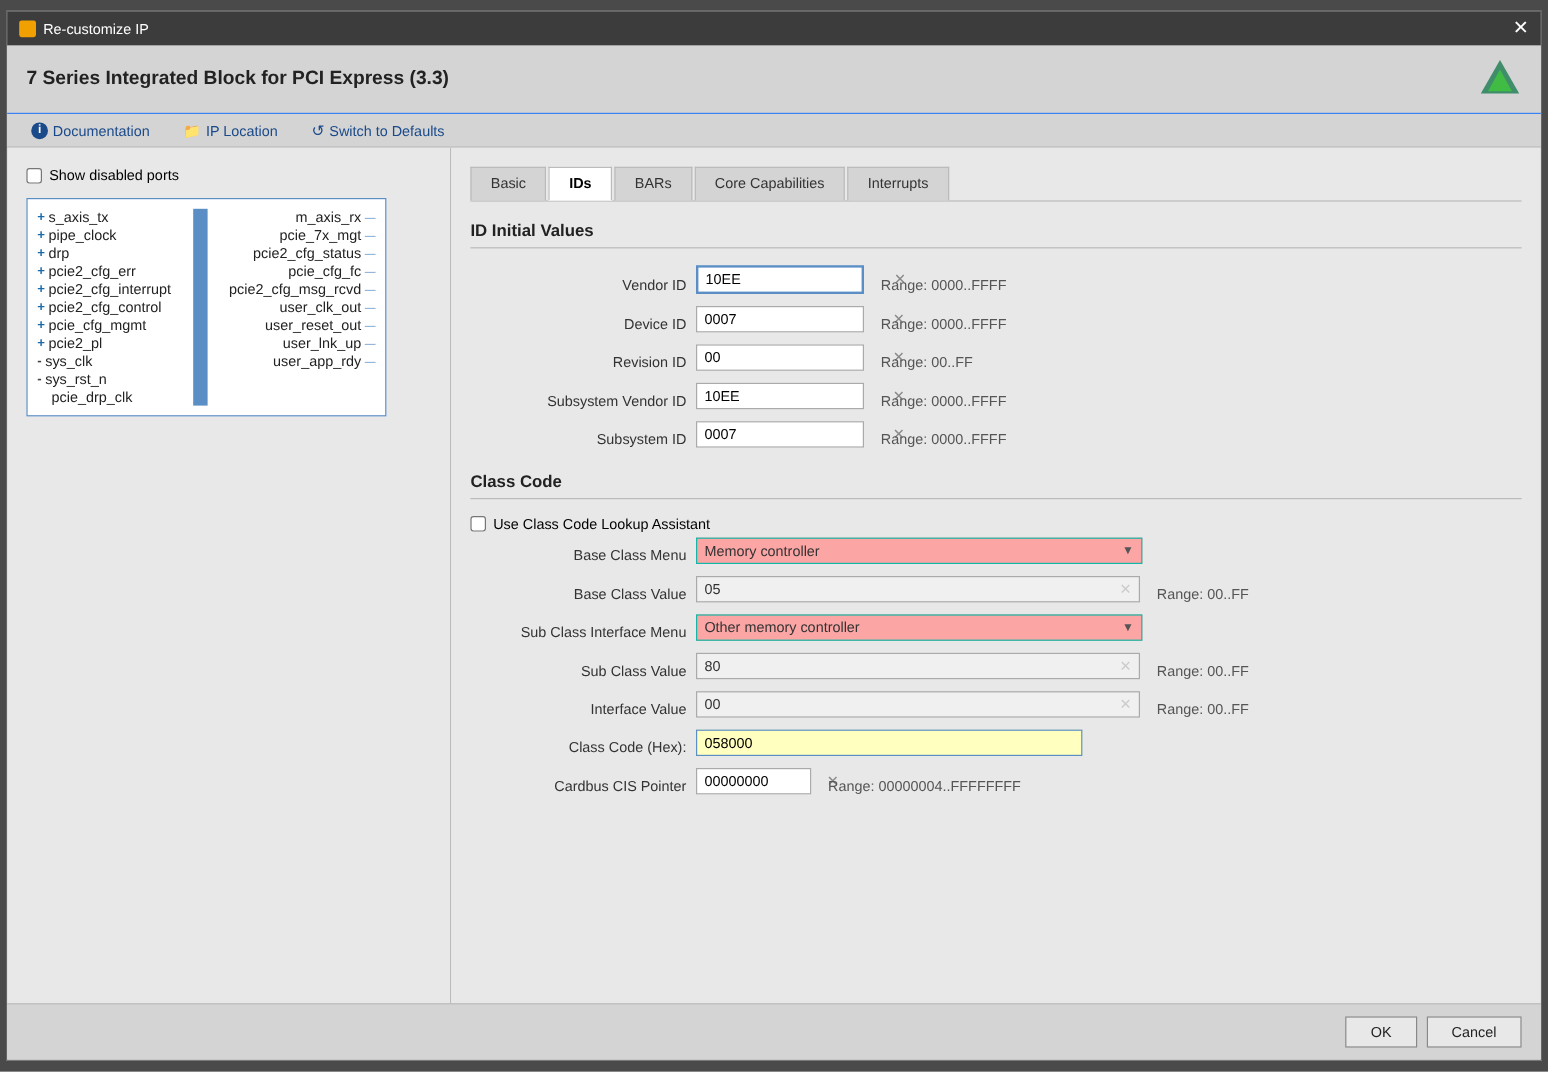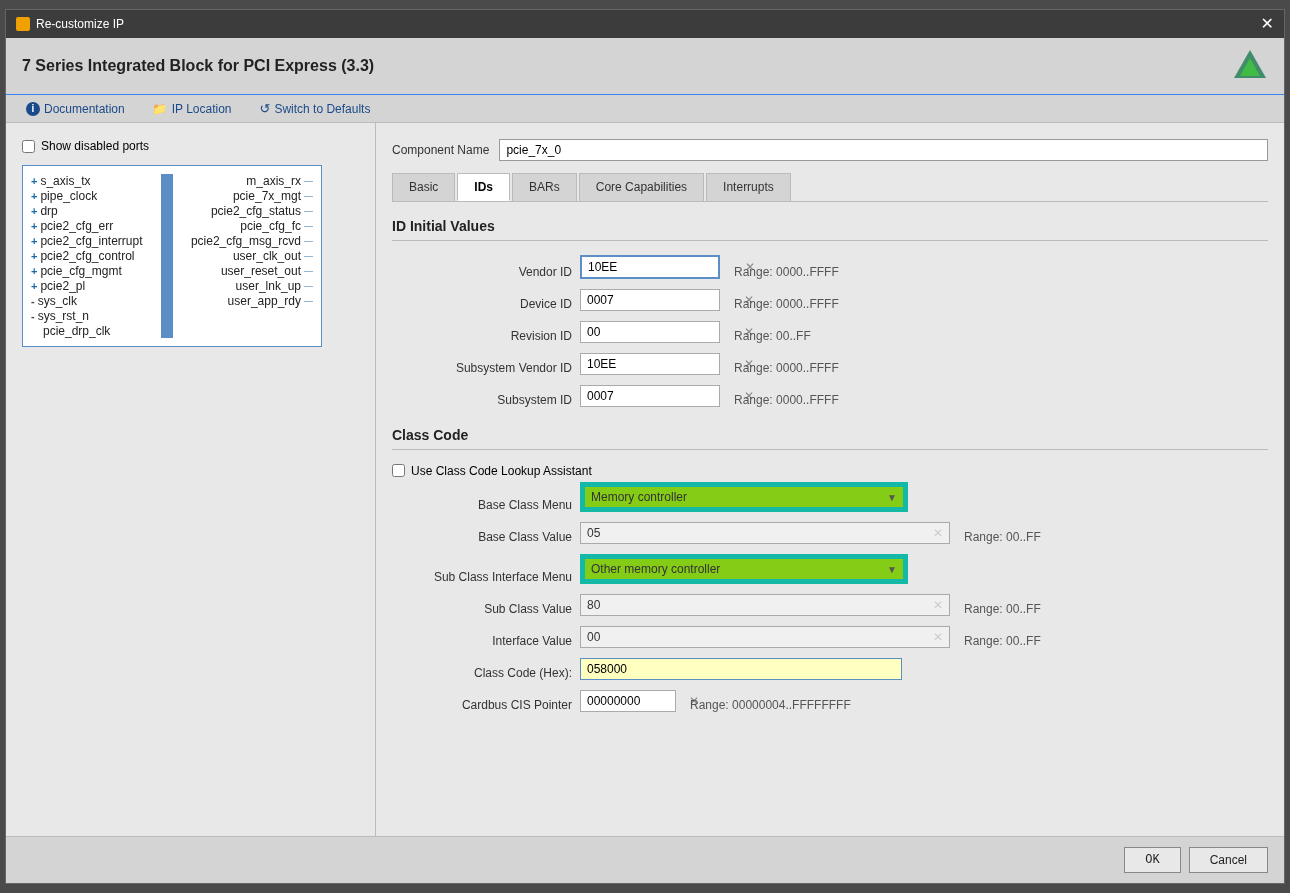--- a/index.html
+++ b/index.html
@@ -32,29 +32,29 @@
     .tab { padding: 6px 16px; border: 1px solid #bbb; border-bottom: none; background: #d4d4d4; cursor: pointer; margin-right: 2px; color: #333; font-size: 12px; }
     .tab.active { background: #ffffff; border-bottom: 1px solid white; z-index: 1; color: #000; font-weight: bold; }
     .section-title { font-size: 14px; font-weight: bold; color: #222; border-bottom: 1px solid #bbb; padding-bottom: 6px; margin-bottom: 14px; }
     .form-row { display: flex; align-items: flex-end; margin-bottom: 10px; gap: 8px; }
     .form-label { width: 180px; text-align: right; color: #333; flex-shrink: 0; font-size: 12px; }
     .form-input { width: 140px; border: 1px solid #aaa; padding: 3px 6px; background: white; font-size: 12px; display: flex; align-items: center; }
     .form-input.active-input { border: 2px solid #5a8ec5; background: white; }
     .form-input-inner { flex: 1; border: none; outline: none; font-size: 12px; background: transparent; }
     .clear-btn { color: #888; cursor: pointer; font-size: 12px; margin-left: 2px; }
     .range-text { color: #555; font-size: 12px; margin-left: 6px; }
-    .dropdown-container { width: 328px; border: 5px solid #14b8a6; background: #84cc16; display: flex; align-items: center; padding: 3px 6px; cursor: pointer; }
+    .dropdown-container { width: 372px; border: 1px solid #14b8a6; background: #fca5a5; display: flex; align-items: center; padding: 3px 6px; cursor: pointer; }
     .dropdown-text { flex: 1; font-size: 12px; color: #333; }
     .dropdown-arrow { color: #555; font-size: 10px; margin-left: 4px; }
     .readonly-input { width: 370px; border: 1px solid #aaa; padding: 3px 6px; background: #f0f0f0; font-size: 12px; display: flex; align-items: center; }
     .readonly-inner { flex: 1; font-size: 12px; color: #333; }
     .checkbox-row { display: flex; align-items: flex-start; gap: 6px; margin-bottom: 4px; }
     .footer { background: #d4d4d4; border-top: 1px solid #bbb; padding: 10px 16px; display: flex; justify-content: flex-end; gap: 8px; flex-shrink: 0; }
     .footer-btn { padding: 5px 20px; border: 1px solid #888; background: #e8e8e8; cursor: pointer; font-size: 12px; color: #222; }
-    .footer-btn.primary { background: #e8e8e8; font-family: Liberation Mono, monospace; }
+    .footer-btn.primary { background: #e8e8e8; }
     .class-code-input { width: 322px; border: 1px solid #5a8ec5; padding: 3px 6px; background: #ffffc0; font-size: 12px; outline: none; }
     .cardbus-input { width: 96px; border: 1px solid #aaa; padding: 3px 6px; background: white; font-size: 12px; display: flex; align-items: center; }
     .logo-svg { width: 36px; height: 36px; }
   </style>
 </head>
 <body>
 
 <div class="dialog">
 
   <div class="title-bar">
@@ -183,24 +183,20 @@
                 <span>user_app_rdy</span>
                 <span class="port-line">—</span>
               </div>
           </div>
         </div>
       </div>
     </div>
 
     <div class="right-panel">
 
-      <div class="component-name-row">
-        <span class="component-name-label">Component Name</span>
-        <input class="component-name-input" style="flex: 1 1 0%;" value="pcie_7x_0">
-      </div>
 
       <div class="tabs">
         <div class="tab">Basic</div>
         <div class="tab active">IDs</div>
         <div class="tab">BARs</div>
         <div class="tab">Core Capabilities</div>
         <div class="tab">Interrupts</div>
       </div>
 
       <div>

